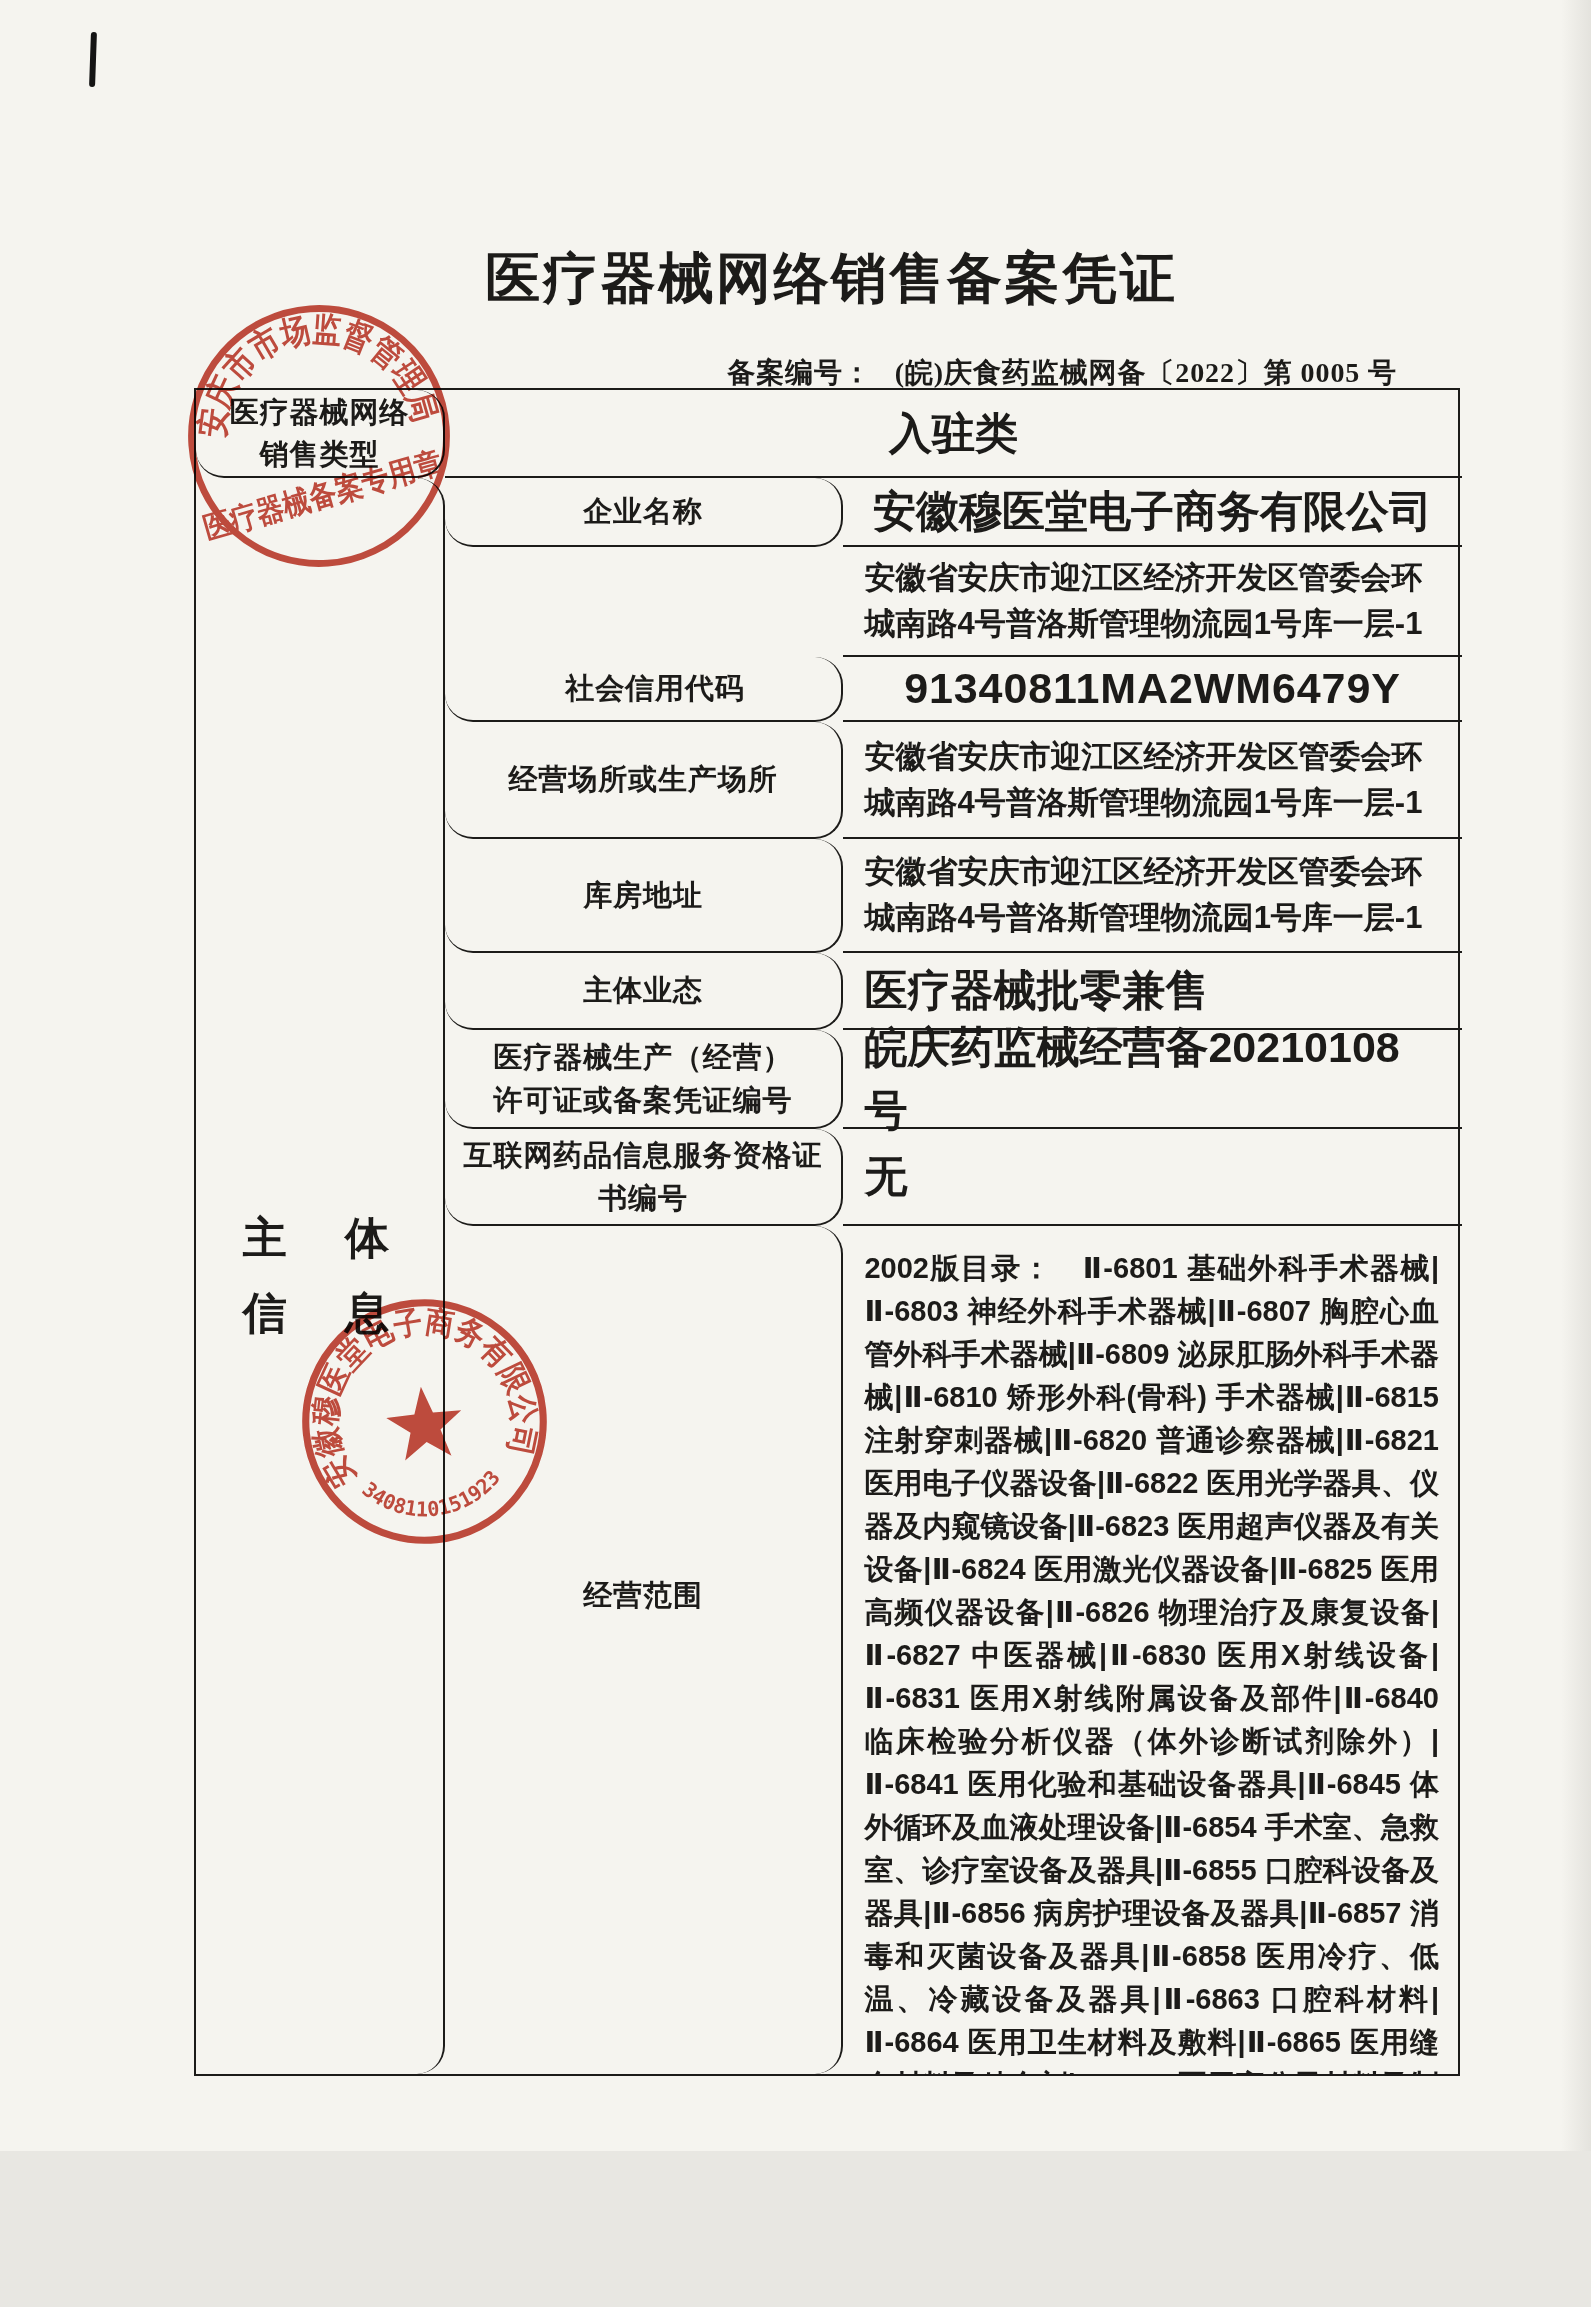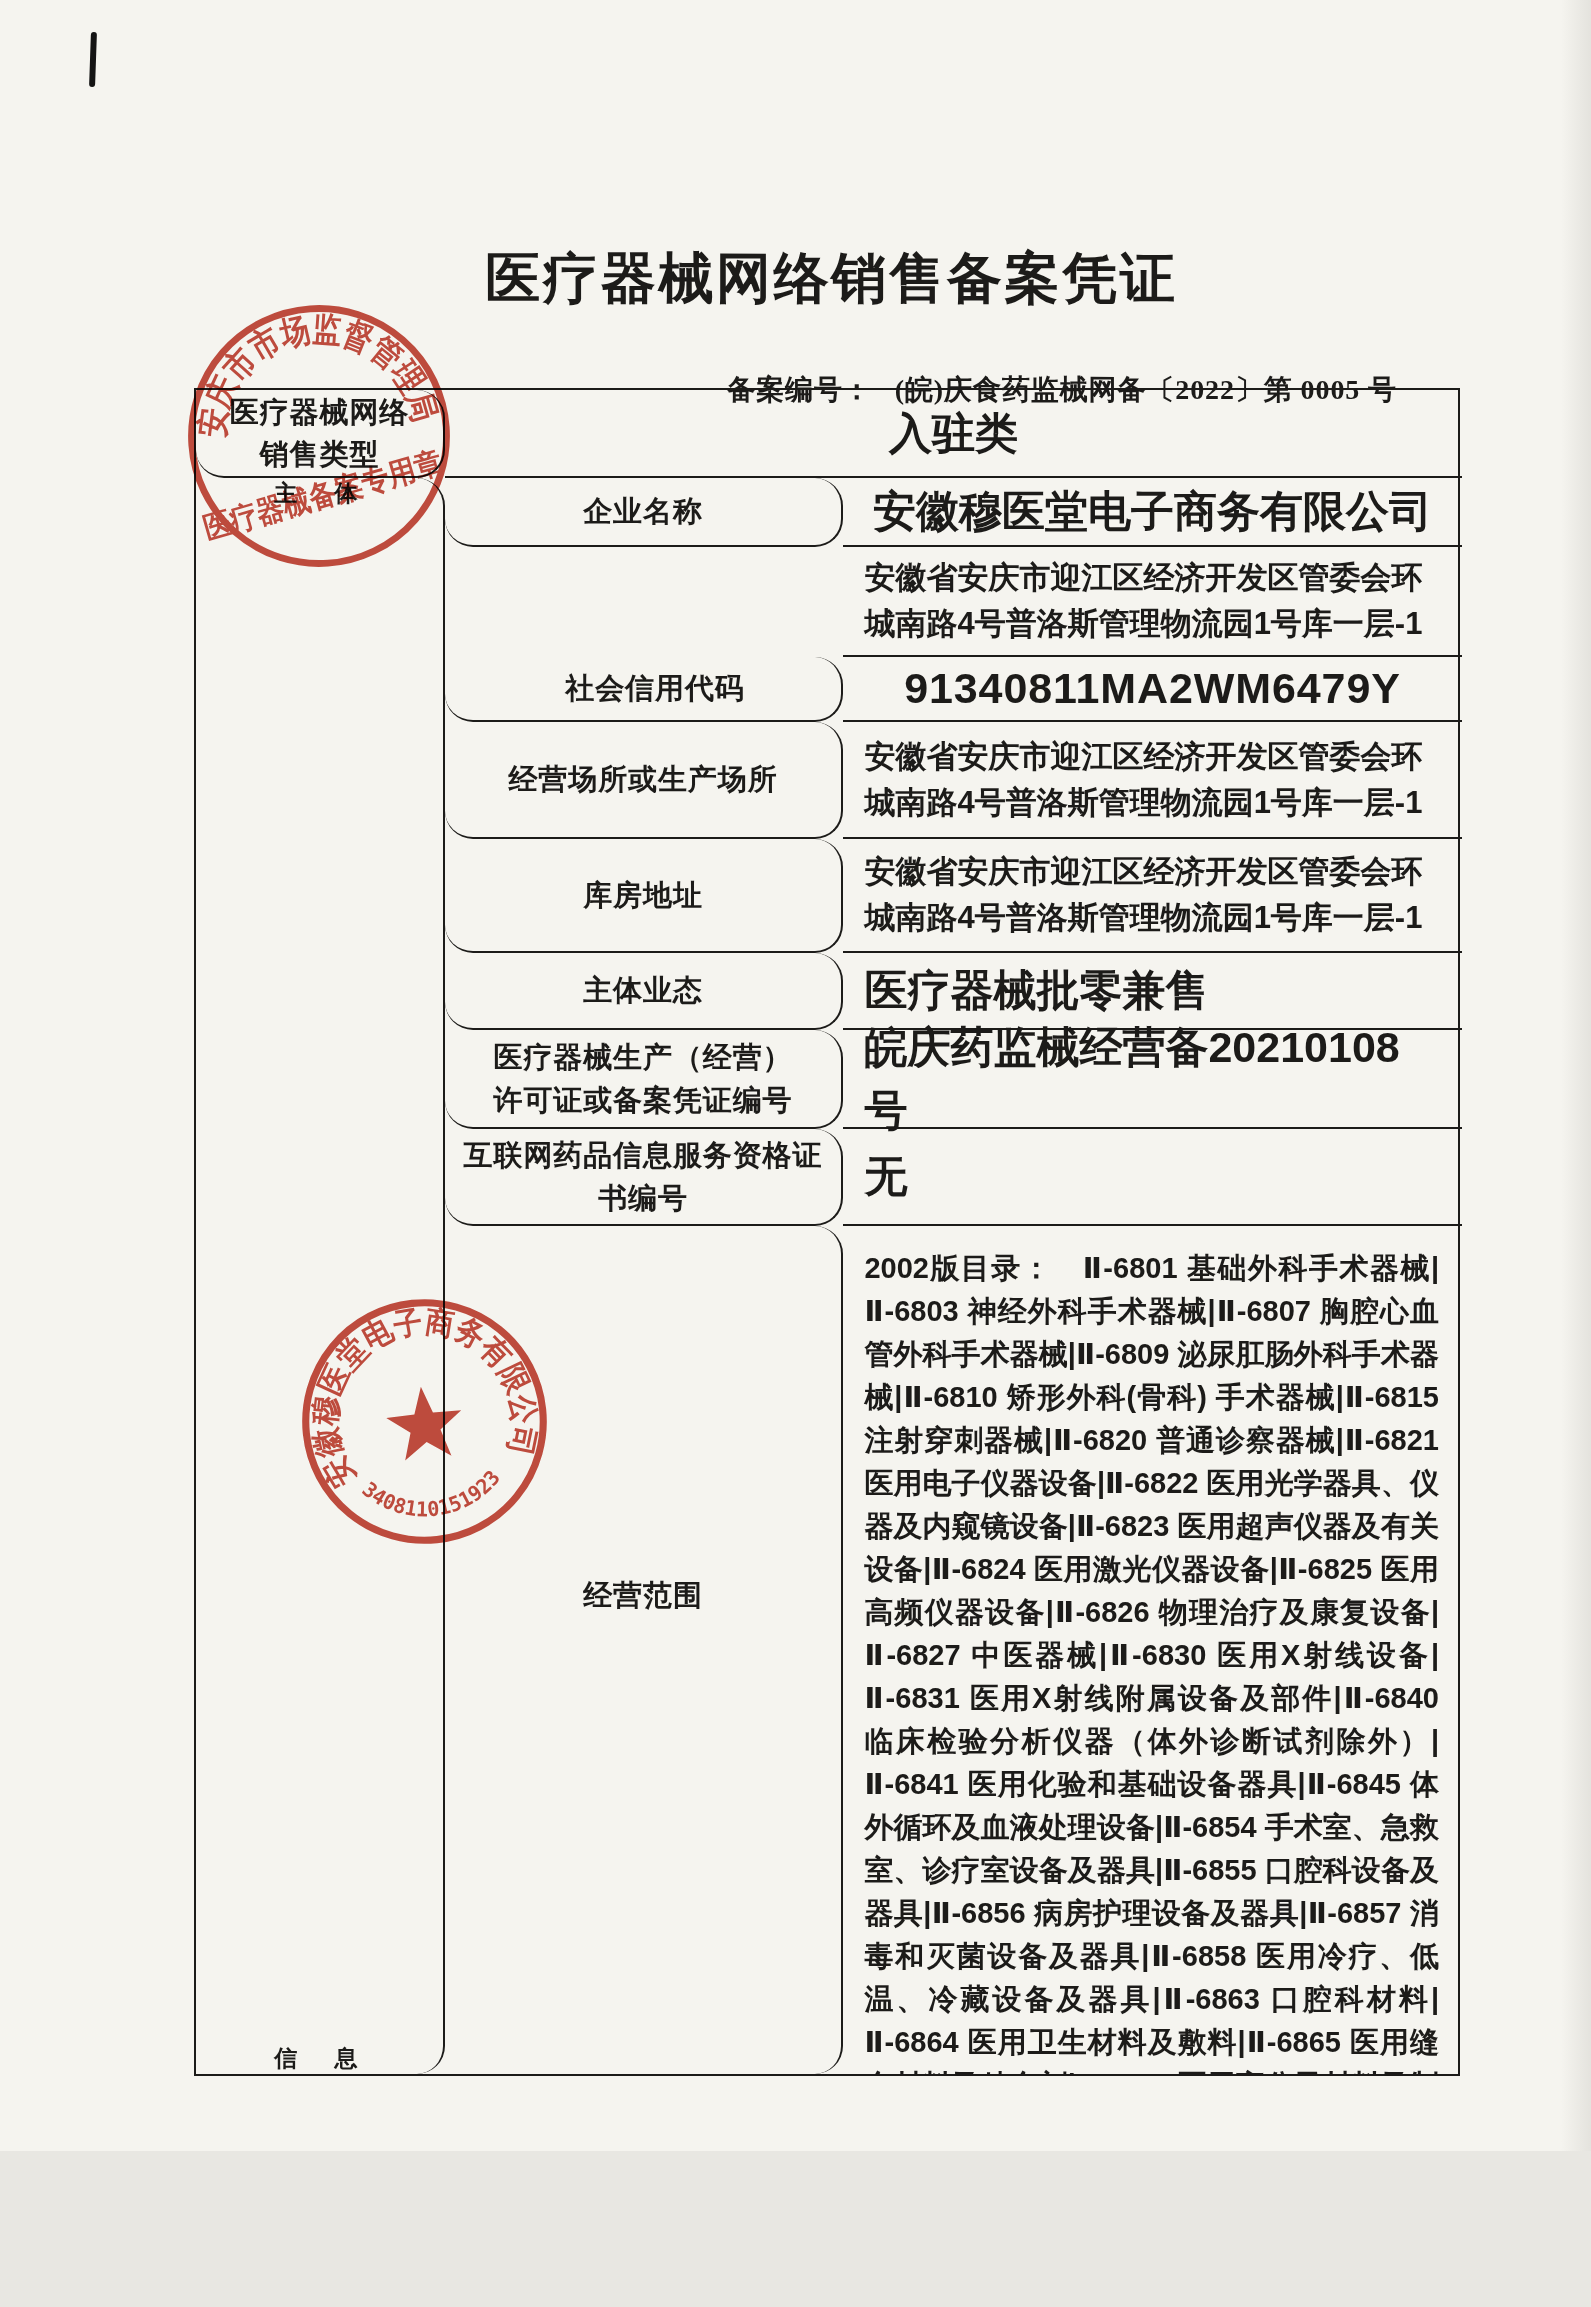--- a/index.html
+++ b/index.html
@@ -33,21 +33,21 @@
   }
 
   .doc-title{
     position:absolute;left:36px;top:242px;width:1591px;
     text-align:center;font-size:55px;font-weight:900;letter-spacing:2.7px;
     font-family:"Liberation Sans","DejaVu Sans",sans-serif;
   }
   .record-no{
     position:absolute;top:354px;right:194px;
     font-family:"Liberation Serif","DejaVu Serif",serif;
-    font-size:28px;font-weight:700;letter-spacing:0.9px;white-space:nowrap;margin-top:17px;
+    font-size:28px;font-weight:700;letter-spacing:0.9px;white-space:nowrap;
   }
   .record-no .gap{display:inline-block;width:23px;}
 
   .doc-table{
     position:absolute;left:194px;top:388px;width:1266px;height:1688px;
     display:grid;
     grid-template-columns:249px 398px 619px;
     grid-template-rows:88px 69px 110px 65px 117px 114px 77px 99px 97px 1fr;
     border:2.7px solid var(--ink);
     box-sizing:border-box;
@@ -65,21 +65,21 @@
   .val{
     font-weight:700;font-size:43px;line-height:1.45;
     font-family:"Liberation Sans","DejaVu Sans",sans-serif;
   }
   .val-left{justify-content:flex-start;padding:9px 21.4px;text-align:left;}
   .val-addr{font-size:31px;line-height:46px;}
   .side-cell{
     grid-column:1;grid-row:2 / 11;
     flex-direction:column;gap:16px;
     font-family:"Liberation Serif","DejaVu Serif",serif;
-    font-weight:700;font-size:23px;letter-spacing:7.1px;justify-content:space-between;
+    font-weight:700;font-size:44px;letter-spacing:7.1px;
   }
   .scope-label-cell{position:relative;}
   .scope-label-cell .lbl{transform:translateY(-55px);}
   .scope-text{
     align-items:flex-start;justify-content:flex-start;
     padding:21.4px 23px 9px 21.4px;
     font-size:29px;line-height:43px;font-weight:700;
     text-align:justify;overflow:hidden;
   }
 

